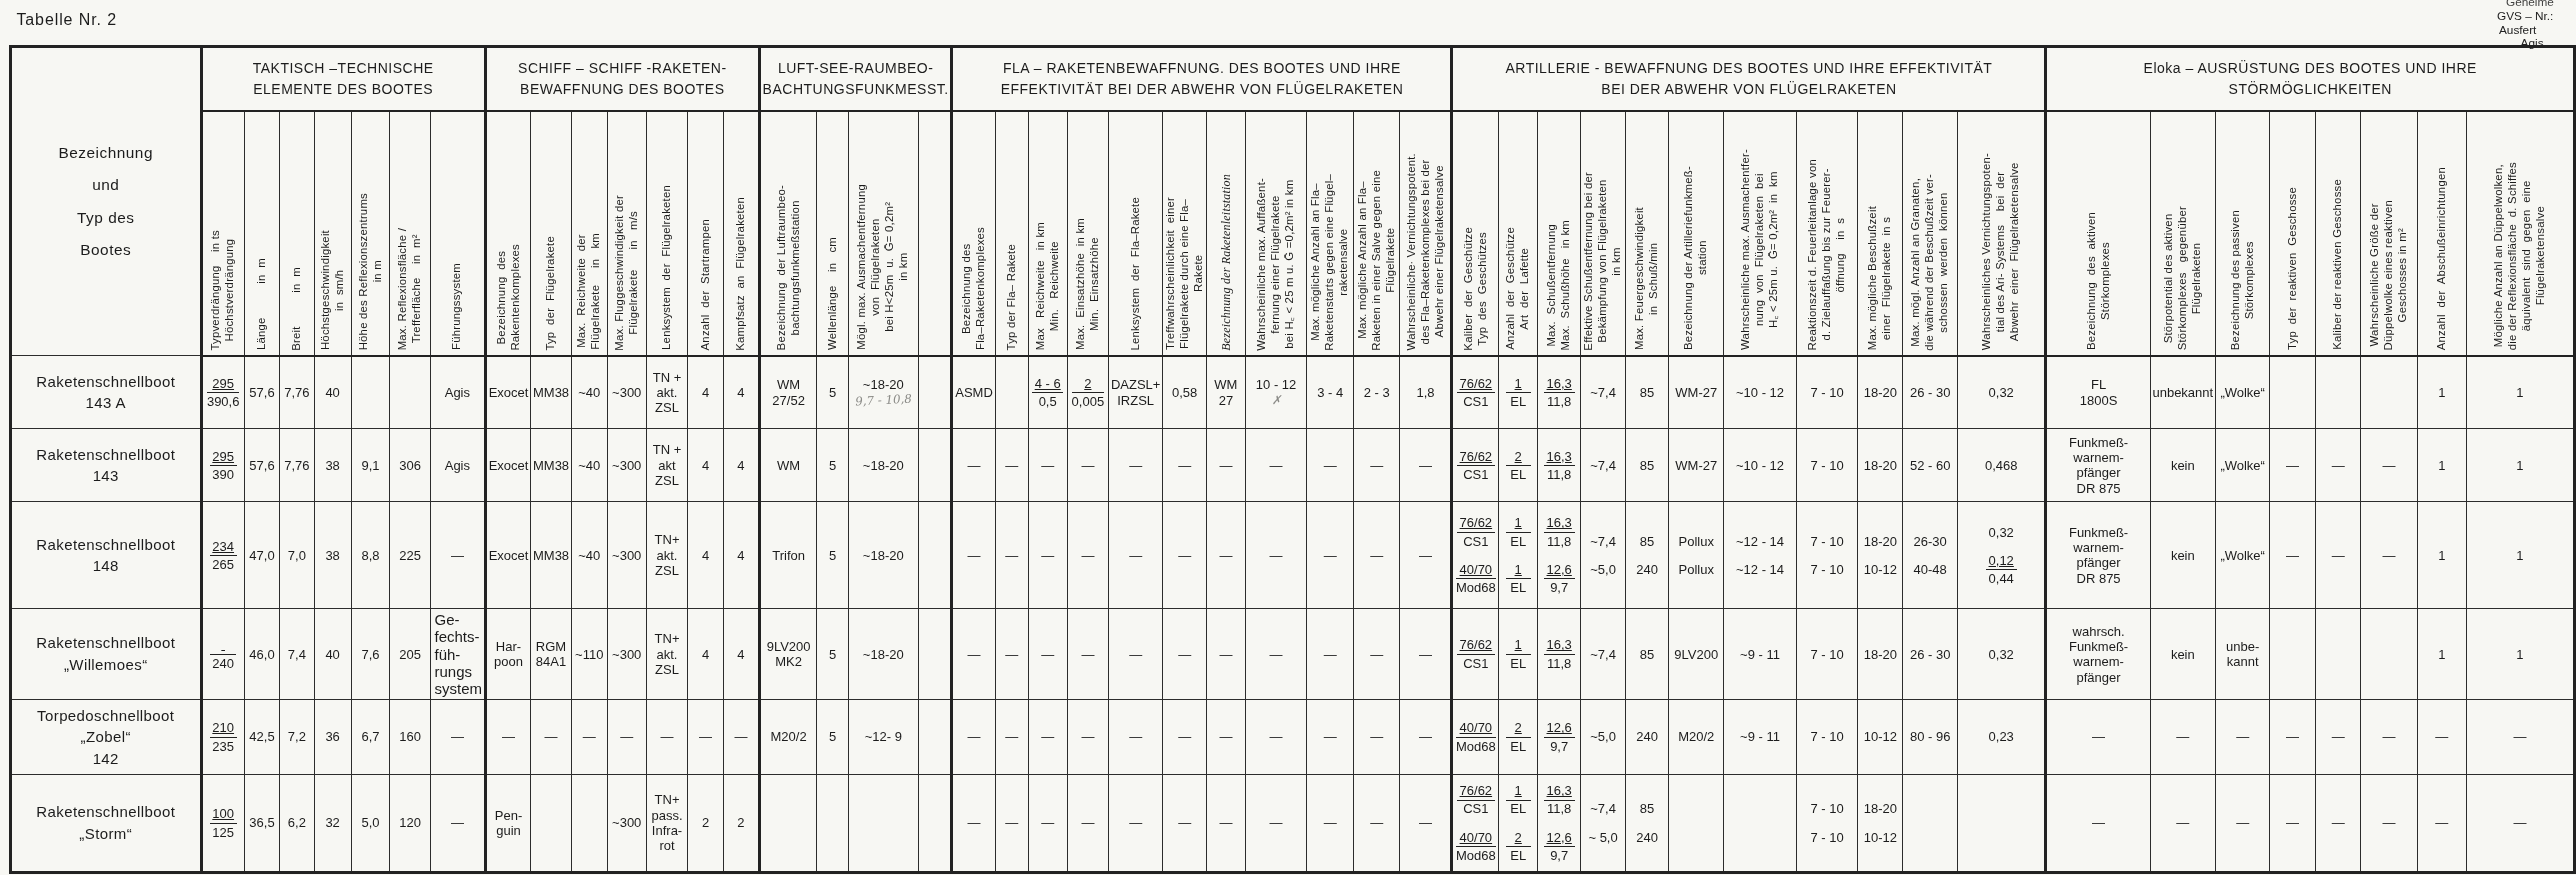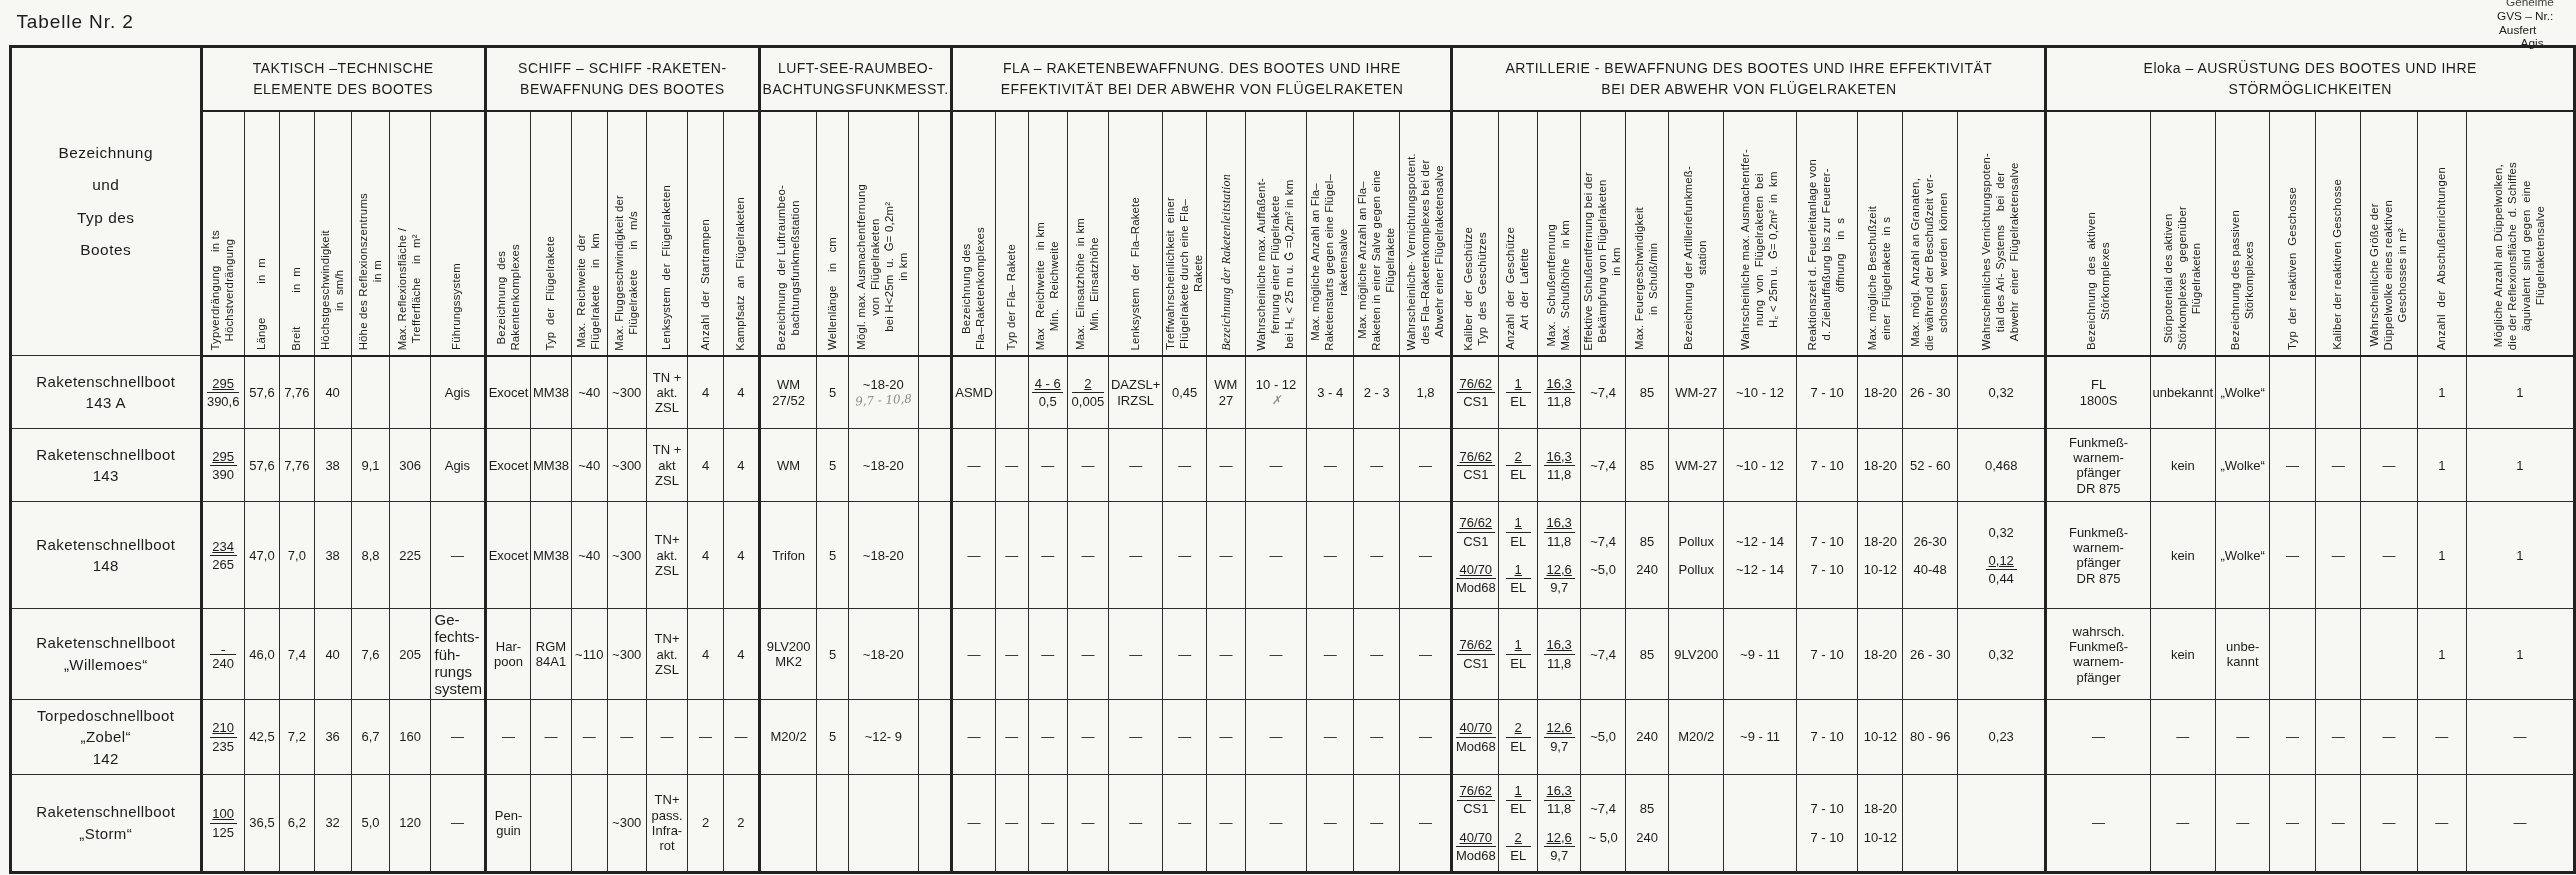--- a/index.html
+++ b/index.html
@@ -3,21 +3,21 @@
 <meta charset="utf-8">
 <style>
   html,body{margin:0;padding:0;}
   body{
     width:2576px;height:876px;overflow:hidden;
     background:#f7f7f3;color:#1c1c1c;
     font-family:"Liberation Sans","DejaVu Sans",sans-serif;
     position:relative;
   }
   .titlebar{position:relative;height:45px;}
-  .tnum{position:absolute;left:16.4px;top:11px;font-size:19px;letter-spacing:0.9px;white-space:nowrap;}
+  .tnum{position:absolute;left:16.4px;top:11px;font-size:16px;letter-spacing:0.9px;white-space:nowrap;}
   .ttitle{position:absolute;left:214px;top:11px;font-size:21px;letter-spacing:0.2px;word-spacing:4.5px;white-space:nowrap;}
   .corner{position:absolute;left:2497px;top:-3.6px;font-size:11.8px;line-height:13.6px;color:#222;}
   .corner .c0{margin-left:9px;opacity:.85;}
   .corner .c2{margin-left:2px;}
   .corner .c3{margin-left:23.6px;}
 
   table{border-collapse:collapse;table-layout:fixed;margin:0 0 0 9px;border:3.2px solid #222;}
   th,td{
     border:1.5px solid #2c2c2c;padding:1.8px 1.8px;text-align:center;vertical-align:middle;
     font-weight:normal;white-space:pre-line;overflow:hidden;
@@ -251,21 +251,21 @@
 27/52</td>
         <td>5</td>
         <td><div>~18-20</div><div class="note">9,7 - 10,8</div></td>
         <td></td>
         <td class="gb">ASMD</td>
         <td></td>
         <td><span class="frac"><span class="ftop">4 - 6</span><span class="fbot">0,5</span></span></td>
         <td><span class="frac"><span class="ftop">2</span><span class="fbot">0,005</span></span></td>
         <td>DAZSL+
 IRZSL</td>
-        <td>0,45</td>
+        <td>0,58</td>
         <td>WM
 27</td>
         <td><div>10 - 12</div><div class="note">✗</div></td>
         <td>3 - 4</td>
         <td>2 - 3</td>
         <td>1,8</td>
         <td class="gb"><span class="frac"><span class="ftop">76/62</span><span class="fbot">CS1</span></span></td>
         <td><span class="frac"><span class="ftop">1</span><span class="fbot">EL</span></span></td>
         <td><span class="frac"><span class="ftop">16,3</span><span class="fbot">11,8</span></span></td>
         <td>~7,4</td>

